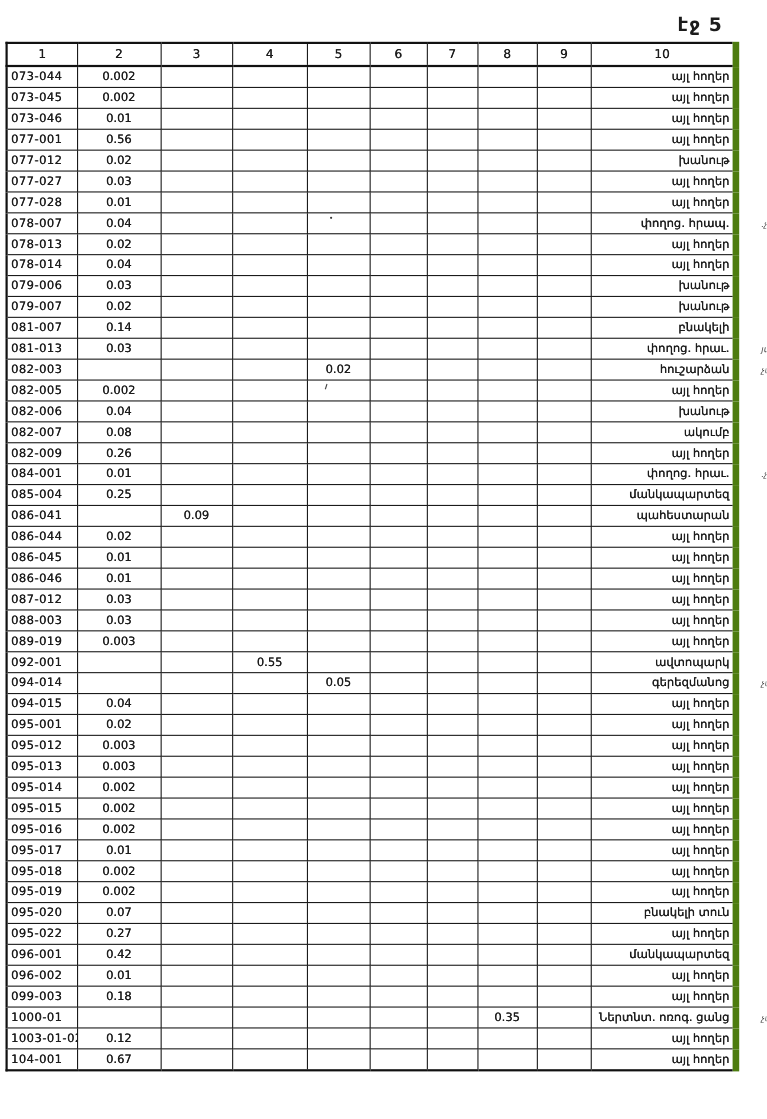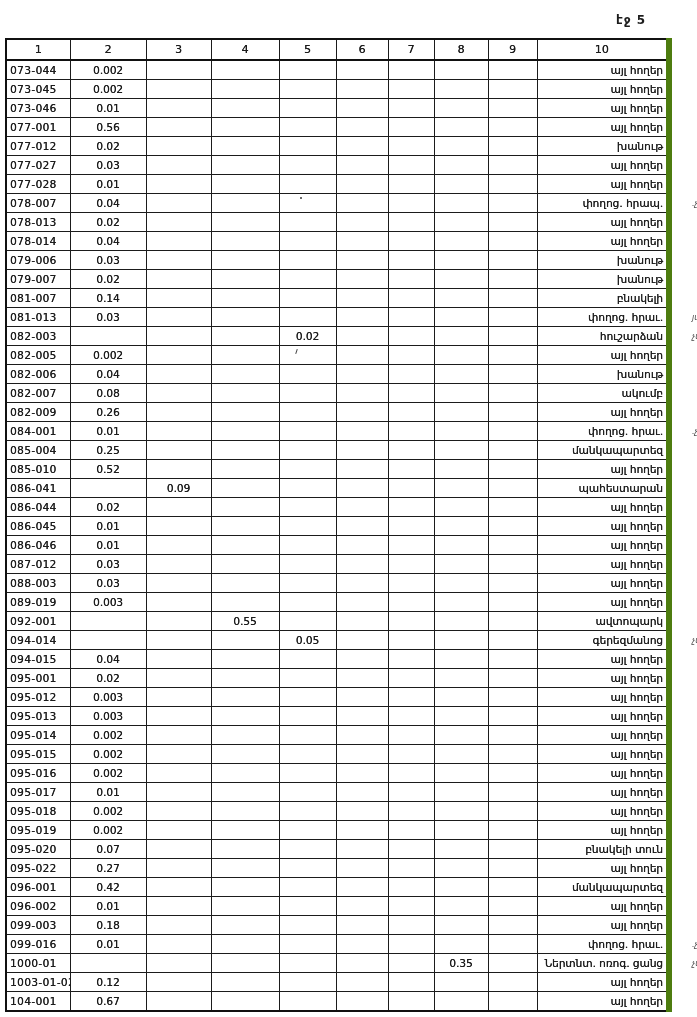--- a/index.html
+++ b/index.html
@@ -6,21 +6,21 @@
   body {
     width:697px; height:1017px;
     background:#ffffff;
     position:relative;
     font-family:"DejaVu Sans","Liberation Sans",sans-serif;
     color:#1c1c1c;
     overflow:hidden;
   }
   .page-label {
     position:absolute; top:13px; left:616px;
-    font-size:12px; font-weight:bold;
+    font-size:17px; font-weight:bold;
     letter-spacing:1px;
   }
   table.sheet {
     position:absolute; left:5px; top:38px;
     width:692px;
     border-collapse:collapse;
     table-layout:fixed;
   }
   th, td {
     border:1px solid #1b1b1b;
@@ -360,33 +360,20 @@
         <td class="val"></td>
         <td class="val"></td>
         <td class="val"></td>
         <td class="val"></td>
         <td class="val"></td>
         <td class="val"></td>
         <td class="label">մանկապարտեզ</td>
         <td class="note-cell"></td>
       </tr>
       <tr>
-        <td class="code">085-010</td>
-        <td class="val">0.52</td>
-        <td class="val"></td>
-        <td class="val"></td>
-        <td class="val"></td>
-        <td class="val"></td>
-        <td class="val"></td>
-        <td class="val"></td>
-        <td class="val"></td>
-        <td class="label">այլ հողեր</td>
-        <td class="note-cell"></td>
-      </tr>
-      <tr>
         <td class="code">086-041</td>
         <td class="val"></td>
         <td class="val">0.09</td>
         <td class="val"></td>
         <td class="val"></td>
         <td class="val"></td>
         <td class="val"></td>
         <td class="val"></td>
         <td class="val"></td>
         <td class="label">պահեստարան</td>
@@ -683,33 +670,20 @@
         <td class="val">0.18</td>
         <td class="val"></td>
         <td class="val"></td>
         <td class="val"></td>
         <td class="val"></td>
         <td class="val"></td>
         <td class="val"></td>
         <td class="val"></td>
         <td class="label">այլ հողեր</td>
         <td class="note-cell"></td>
-      </tr>
-      <tr>
-        <td class="code">099-016</td>
-        <td class="val">0.01</td>
-        <td class="val"></td>
-        <td class="val"></td>
-        <td class="val"></td>
-        <td class="val"></td>
-        <td class="val"></td>
-        <td class="val"></td>
-        <td class="val"></td>
-        <td class="label">փողոց. հրաւ.</td>
-        <td class="note-cell">.չմ</td>
       </tr>
       <tr>
         <td class="code">1000-01</td>
         <td class="val"></td>
         <td class="val"></td>
         <td class="val"></td>
         <td class="val"></td>
         <td class="val"></td>
         <td class="val"></td>
         <td class="val">0.35</td>

